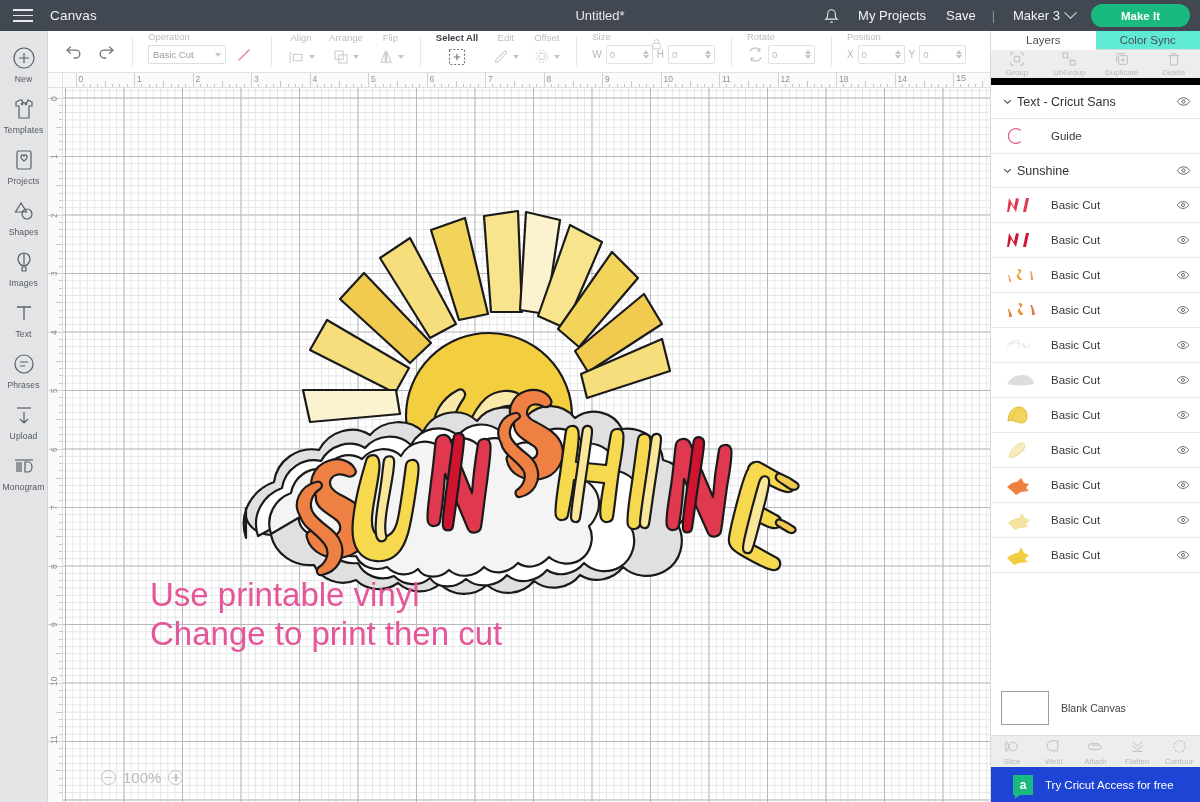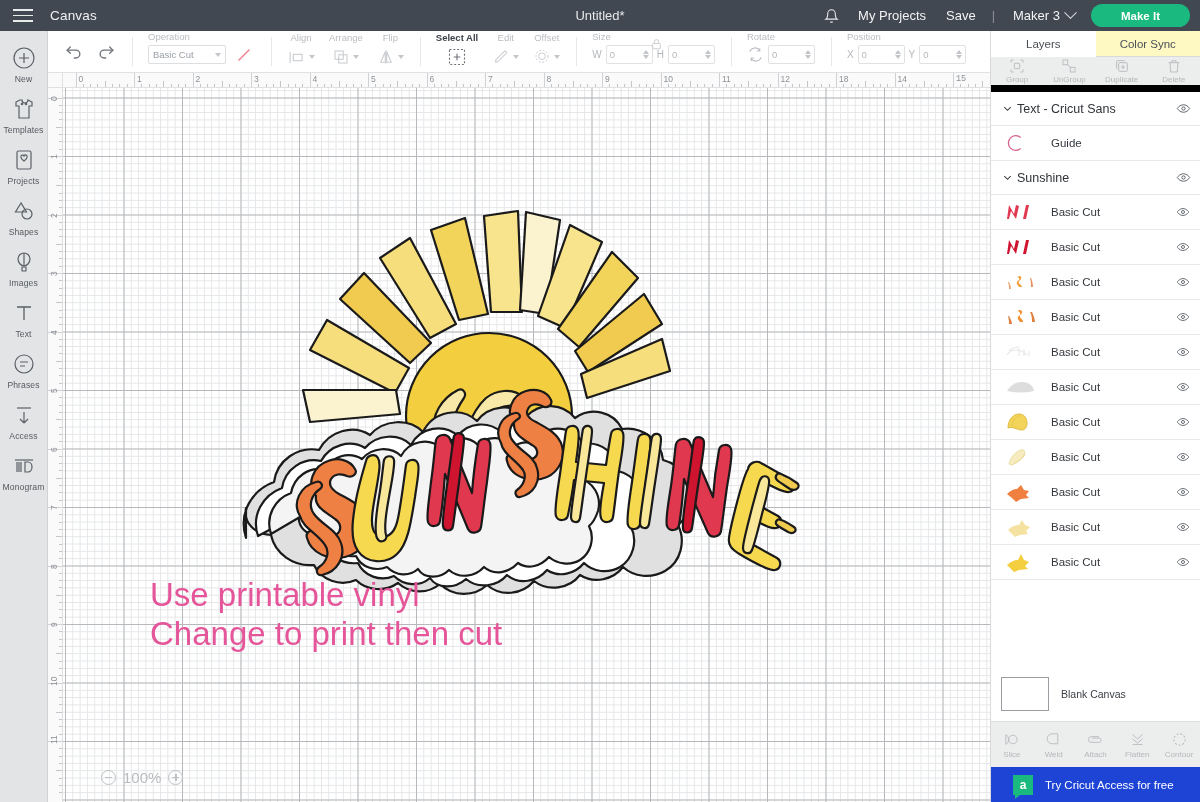--- a/index.html
+++ b/index.html
@@ -114,21 +114,21 @@
     gap: 7px; color: #b9bcbf; font-size: 15px; z-index: 4;
   }
   .zoomctl .rb { width: 15px; height: 15px; border: 1.3px solid #bfc2c5; border-radius: 50%;
     display: flex; align-items: center; justify-content: center; cursor: pointer; position: relative; }
   .zoomctl .rb::before { content: ''; position: absolute; width: 7px; height: 1.3px; background: #bfc2c5; }
   .zoomctl .rb.plus::after { content: ''; position: absolute; width: 1.3px; height: 7px; background: #bfc2c5; }
 
   
   .right { position: absolute; top: 31px; right: 0; width: 210px; height: 771px;
     background: #fff; border-left: 1px solid #d8d9db; display: flex; flex-direction: column; }
-  .rtabs { display: flex; height: 26px; background: #fef9c3; }
+  .rtabs { display: flex; height: 19px; background: #5eead4; }
   .rtab { flex: 1; display: flex; align-items: center; justify-content: center;
     font-size: 11.5px; color: #4a4f56; cursor: pointer; border-bottom: 1px solid #d8d9db; }
   .rtab.active { background: #fff; border-bottom: 1px solid transparent; }
   .rtools { display: flex; height: 35px; background: #eceded; border-bottom: 7px solid #000000; }
   .rtool { flex: 1; display: flex; flex-direction: column; align-items: center; justify-content: center;
     cursor: pointer; gap: 1px; }
   .rtool .ico { color: #bcbfc2; height: 16px; }
   .rtool .lbl { font-size: 8px; color: #b5b8bb; }
   .layers { flex: 1; overflow-y: auto; }
   .lgroup-row { display: flex; align-items: center; height: 34px; padding: 0 8px;
@@ -136,21 +136,21 @@
   .lgroup-row .twist { width: 16px; color: #3e434a; font-size: 10px; display: flex; justify-content: center; }
   .lgroup-row .name { flex: 1; font-size: 12.5px; color: #2f3338; padding-left: 2px; }
   .lrow { display: flex; align-items: center; height: 35px; padding: 0 8px 0 14px;
     border-bottom: 1px solid #e9eaec; cursor: pointer; }
   .lrow .thumbs { width: 42px; display: flex; align-items: center; gap: 3px; height: 22px; }
   .lrow .name { flex: 1; font-size: 11.5px; color: #34383d; padding-left: 4px; }
   .eye { width: 18px; height: 18px; color: #555a61; display: flex; align-items: center; justify-content: center; }
   .canvas-pick { display: flex; align-items: center; gap: 12px; padding: 8px 10px 10px; }
   .canvas-pick .sw { width: 48px; height: 34px; background: #fff; border: 1px solid #9a9da1; }
   .canvas-pick .lbl { font-size: 10.5px; color: #3c4046; }
-  .ops { display: flex; height: 46px; background: #eceded; border-top: 1px solid #dcdddf; }
+  .ops { display: flex; height: 32px; background: #eceded; border-top: 1px solid #dcdddf; }
   .op { flex: 1; display: flex; flex-direction: column; align-items: center; justify-content: center; gap: 2px; cursor: pointer; }
   .op .ico { color: #bcbfc2; height: 17px; }
   .op .lbl { font-size: 8px; color: #b5b8bb; }
   .promo { height: 35px; background: #1e44d6; display: flex; align-items: center;
     gap: 12px; padding-left: 22px; cursor: pointer; }
   .promo .badge { width: 20px; height: 20px; background: #19b97f; color: #fff; font-size: 12px;
     display: flex; align-items: center; justify-content: center; position: relative; font-weight: bold; }
   .promo .badge::after { content: ''; position: absolute; bottom: -4px; left: 2px;
     border-left: 5px solid #19b97f; border-bottom: 4px solid transparent; }
   .promo .txt { font-size: 11.5px; color: #fff; }
@@ -243,21 +243,21 @@
             <path d="M8 10h8M8 14h5"></path>
         </svg></span>
       <span class="lbl">Phrases</span>
     </div>
     <div class="rail-item">
       <span class="ico">
         <svg width="24" height="24" viewBox="0 0 24 24" fill="none" stroke="currentColor" stroke-width="1.2">
           <path d="M5 5h14"></path>
             <path d="M12 9v11M12 9l-4 4M12 9l4 4" transform="rotate(180 12 14.5)"></path>
         </svg></span>
-      <span class="lbl">Access</span>
+      <span class="lbl">Upload</span>
     </div>
     <div class="rail-item">
       <span class="ico">
         <svg width="24" height="24" viewBox="0 0 24 24" fill="none" stroke="currentColor" stroke-width="1.2">
           <path d="M3 6h18"></path>
             <path d="M5 8v10M9 8v10M7 8v10"></path>
             <path d="M13 8v10h3a4 5 0 0 0 0-10z"></path>
         </svg></span>
       <span class="lbl">Monogram</span>
     </div>

